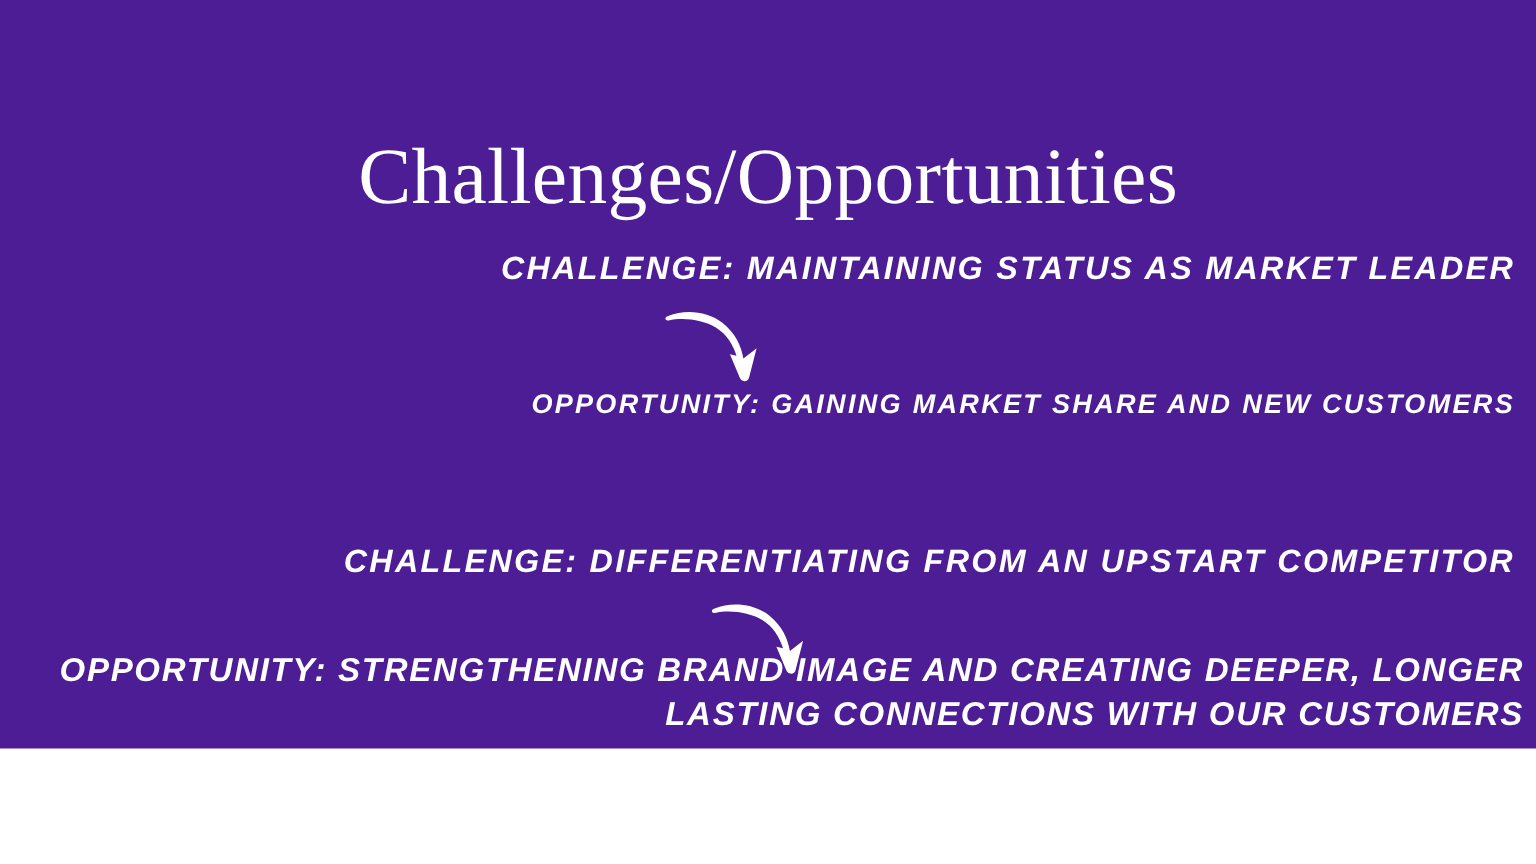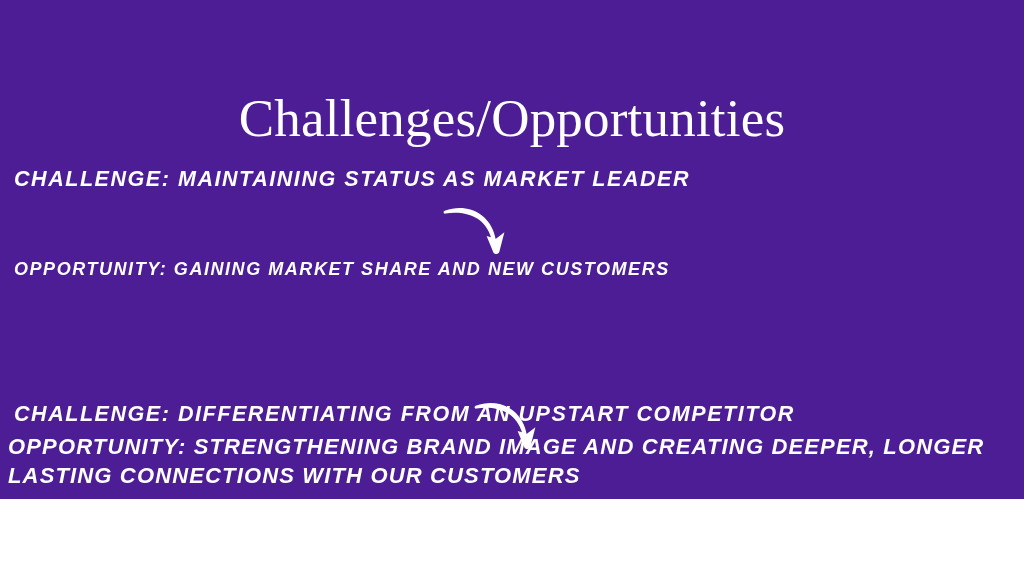--- a/index.html
+++ b/index.html
@@ -43,21 +43,21 @@
     position: absolute;
     left: 0;
     right: 0;
     top: 0;
   }
 
   .statement {
     position: absolute;
     left: 14px;
     right: 14px;
-    text-align: left;
+    text-align: right;
     color: #FFFFFF;
     font-family: "Liberation Sans", sans-serif;
     font-weight: 700;
     font-style: italic;
     text-transform: uppercase;
     line-height: 1.22;
   }
 
   .statement.s-1 {
     top: 166px;
@@ -66,21 +66,20 @@
   }
   .statement.s-2 {
     top: 259px;
     font-size: 18px;
     letter-spacing: 1.55px;
   }
   .statement.s-3 {
     top: 361px;
     font-size: 21.5px;
     letter-spacing: 1.55px;
-    margin-top: 40px;
   }
   .statement.s-4 {
     top: 433px;
     left: 8px;
     right: 8px;
     font-size: 22px;
     letter-spacing: 1.15px;
     line-height: 1.30;
   }
 

